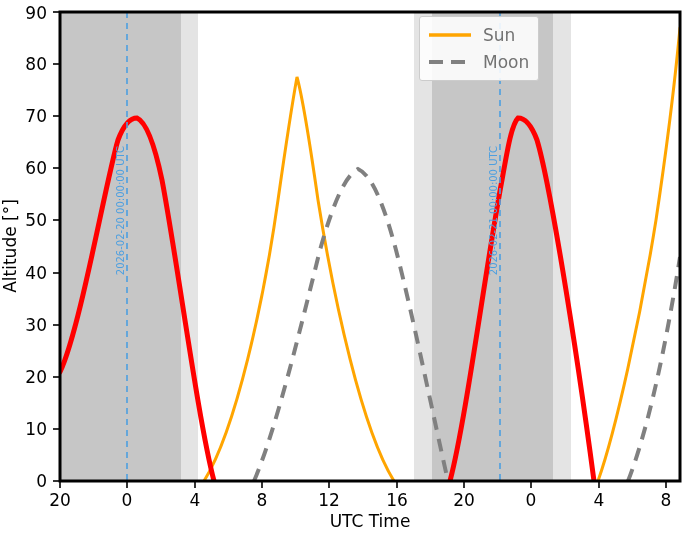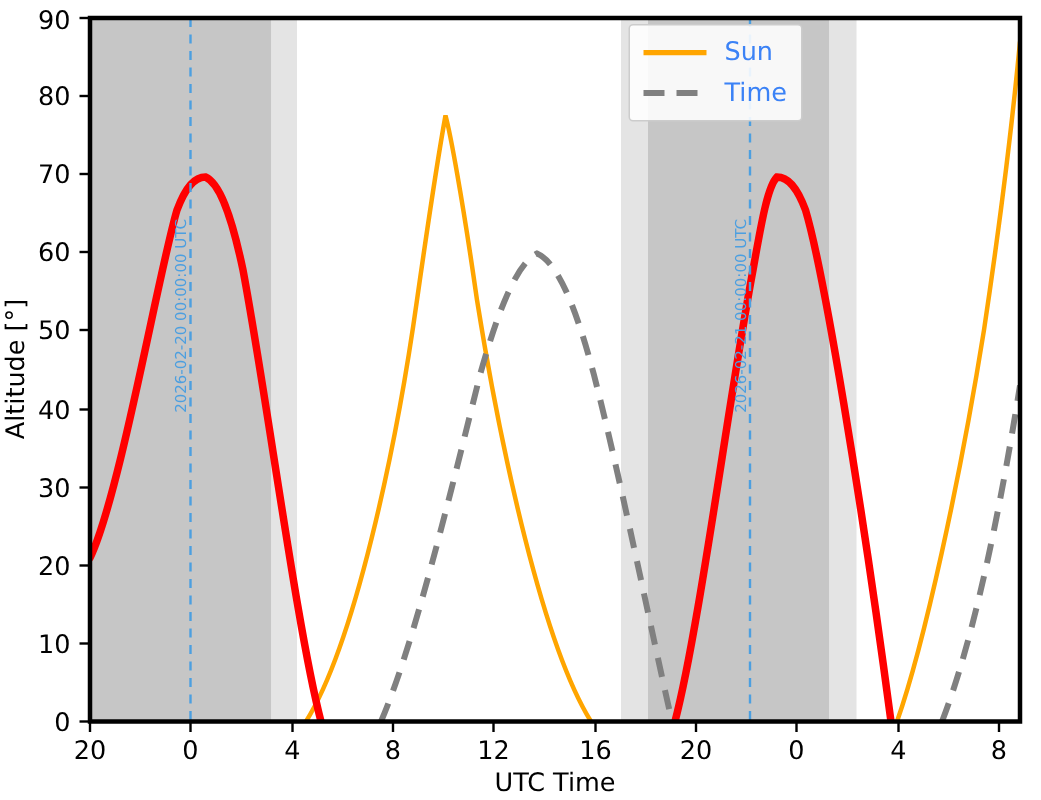--- a/index.html
+++ b/index.html
@@ -58,21 +58,21 @@
     width: 44px;
     height: 18px;
     margin-right: 11px;
     flex: 0 0 auto;
     position: relative;
   }
   .legend-swatch svg { display: block; }
   .legend-text {
     font-family: "DejaVu Sans", sans-serif;
     font-size: 17px;
-    color: #3b82f6;
+    color: #737373;
     white-space: nowrap;
     line-height: 18px;
   }
 </style>
 </head>
 <body>
 
 <div id="fig">
 
   <svg id="plot-svg" width="694" height="533">
@@ -191,17 +191,17 @@
           </svg>
       </span>
       <span class="legend-text">Sun</span>
     </div>
     <div class="legend-row">
       <span class="legend-swatch">
         <svg width="44" height="18">
             <line x1="1" y1="9" x2="43" y2="9" stroke="#808080" stroke-width="4" stroke-dasharray="14 8"></line>
           </svg>
       </span>
-      <span class="legend-text">Time</span>
+      <span class="legend-text">Moon</span>
     </div>
   </div>
 
 </div>
 
 </body></html>

